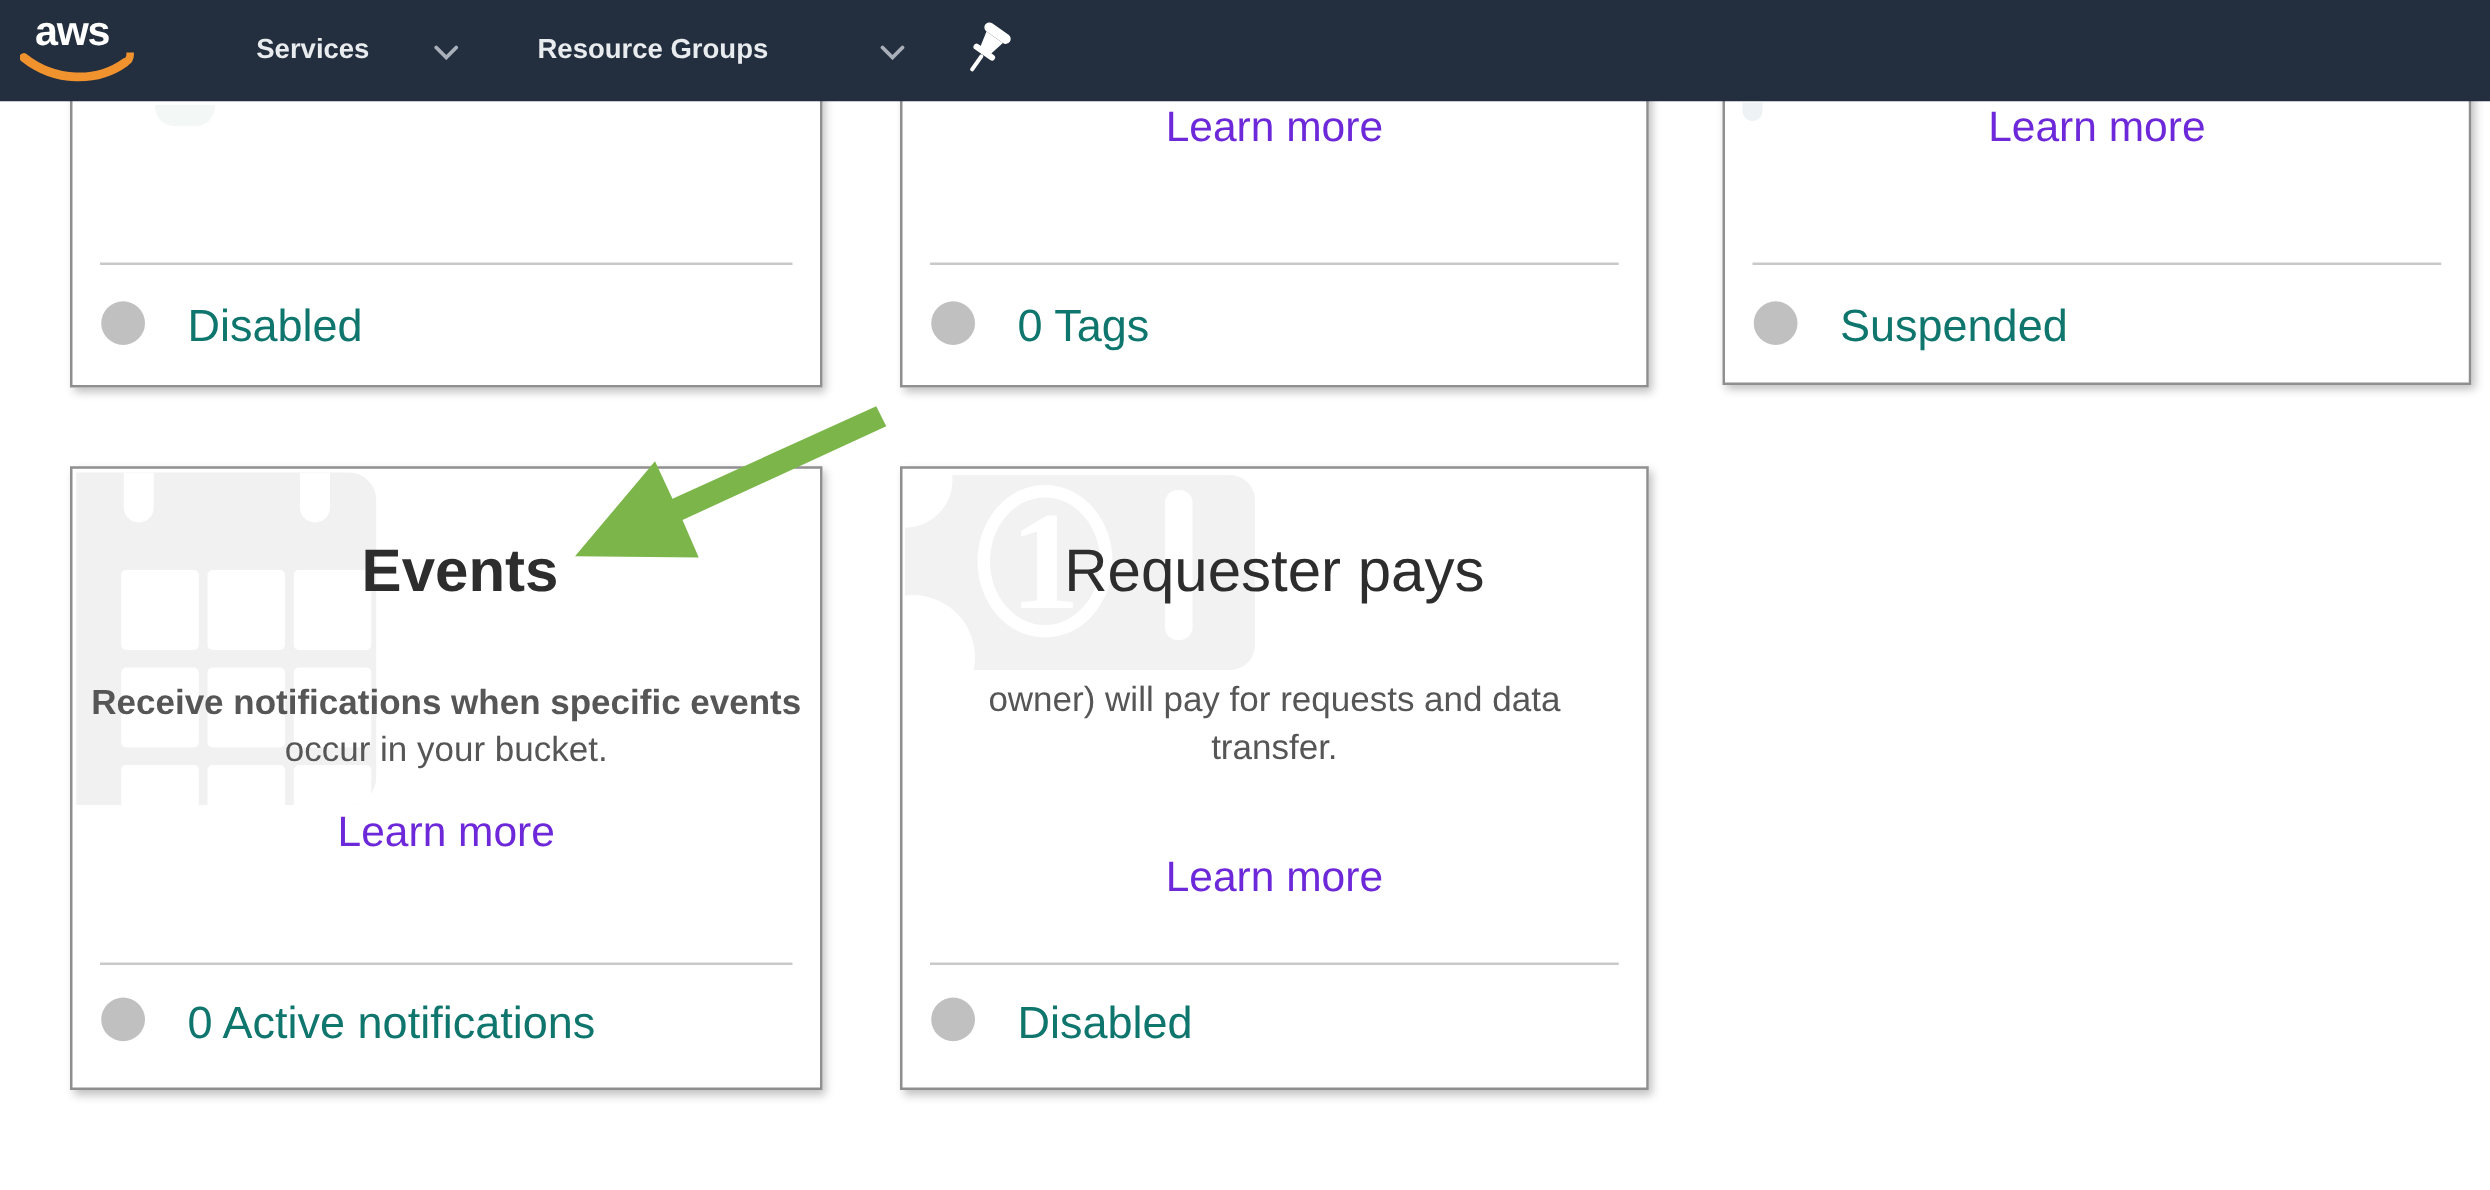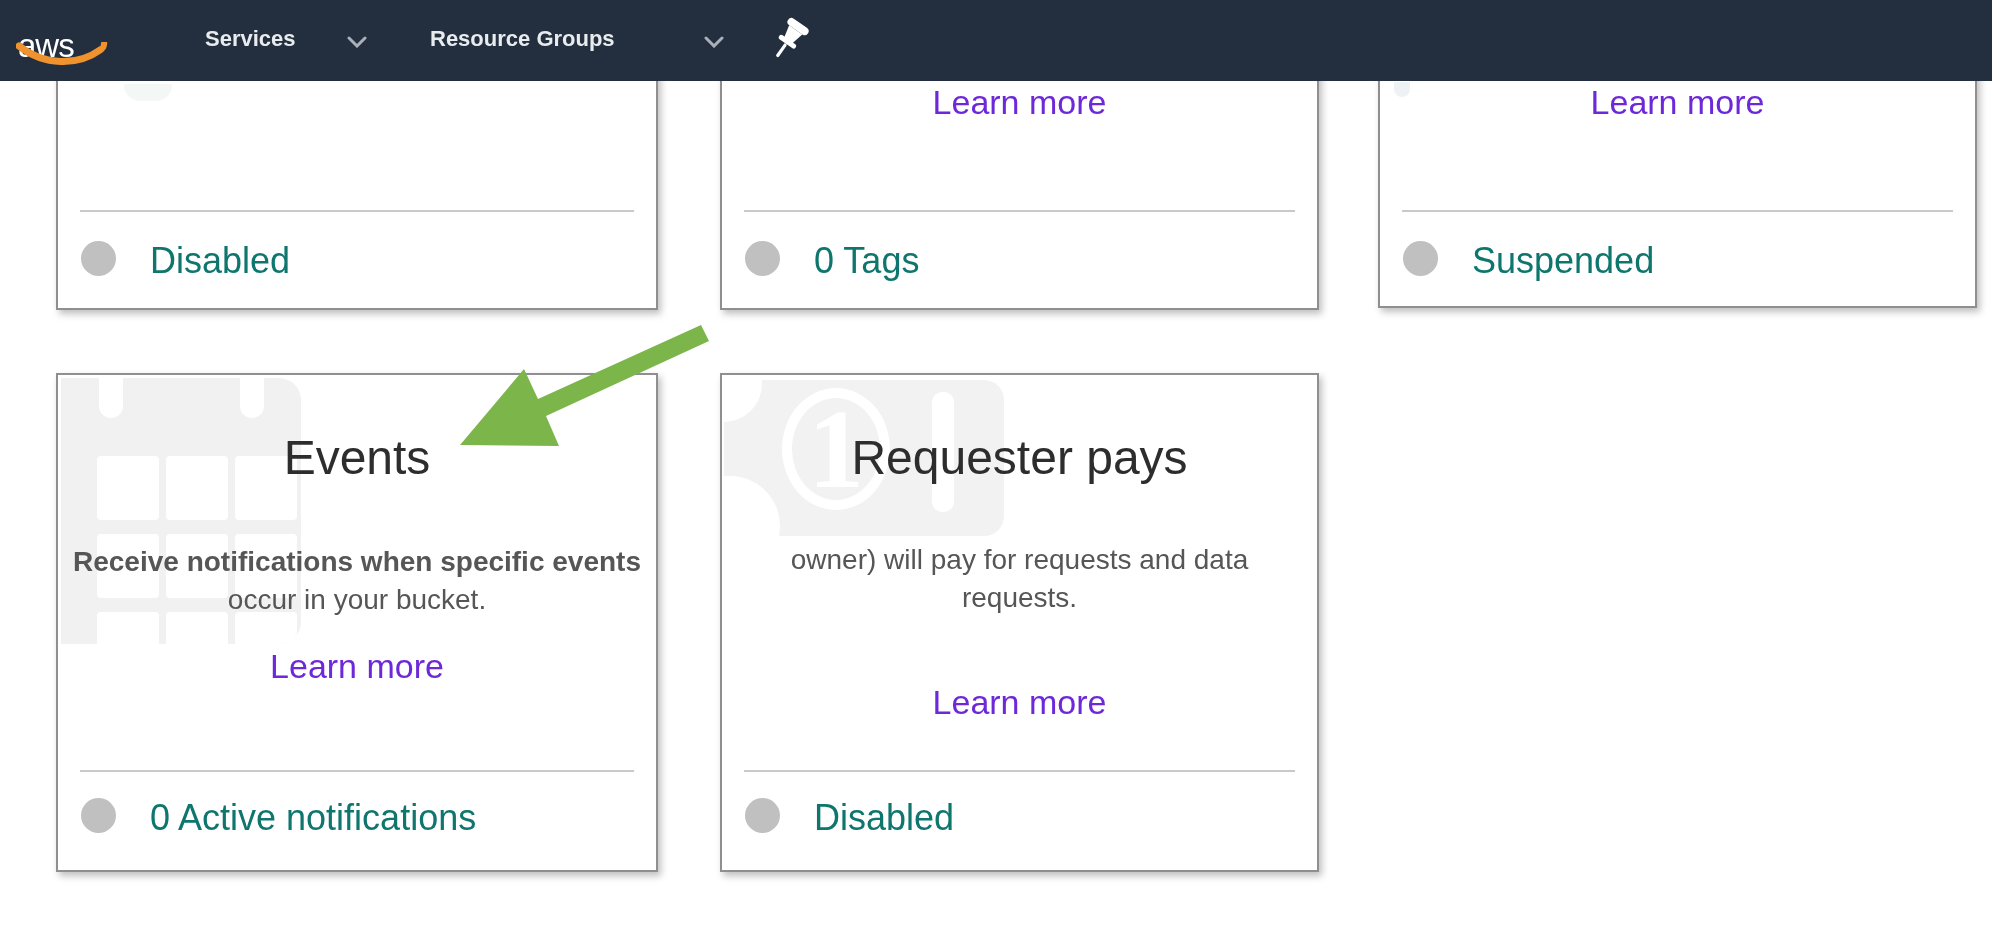--- a/index.html
+++ b/index.html
@@ -2,21 +2,21 @@
 <html><head>
 <meta charset="utf-8">
 <style>
   html,body{margin:0;padding:0;background:#ffffff;}
   .screen{
     position:relative;width:1992px;height:952px;overflow:hidden;background:#ffffff;
     font-family:"Liberation Sans", sans-serif;
   }
   
   .nav{position:absolute;left:0;top:0;width:1992px;height:81px;background:#232f3e;z-index:10;}
-  .nav-logo-text{position:absolute;left:18px;top:6px;font-size:33px;font-weight:normal;color:#ffffff;letter-spacing:-1px;margin-top:21px;}
+  .nav-logo-text{position:absolute;left:28px;top:6px;font-size:33px;font-weight:bold;color:#ffffff;letter-spacing:-1px;}
   .nav-swoosh{position:absolute;left:16px;top:42px;}
   .nav-item{position:absolute;top:26px;font-size:22px;font-weight:bold;color:#e9ecef;cursor:pointer;}
   .nav-chevron{position:absolute;top:36px;}
   .nav-pin{position:absolute;left:770px;top:16px;}
   
   .card{
     position:absolute;box-sizing:border-box;background:#ffffff;
     border:2px solid #8f8f8f;box-shadow:3px 4px 7px rgba(0,0,0,0.25);
   }
   .card-title{position:absolute;left:0;top:55px;width:100%;text-align:center;font-size:48px;color:#2d2d2d;z-index:2;}
@@ -120,21 +120,21 @@
       <span class="cal-cell" style="left:36px;top:78px;"></span>
       <span class="cal-cell" style="left:105px;top:78px;"></span>
       <span class="cal-cell" style="left:174px;top:78px;"></span>
       <span class="cal-cell" style="left:36px;top:156px;"></span>
       <span class="cal-cell" style="left:105px;top:156px;"></span>
       <span class="cal-cell" style="left:174px;top:156px;"></span>
       <span class="cal-cell" style="left:36px;top:234px;"></span>
       <span class="cal-cell" style="left:105px;top:234px;"></span>
       <span class="cal-cell" style="left:174px;top:234px;"></span>
     </div>
-    <h2 class="card-title" style="margin:0;font-weight:normal;">Events</h2>
+    <h2 class="card-title" style="margin:0;font-weight:bold;padding-left:11px;">Events</h2>
     <div class="card-desc" style="top:168px;">
       <span style="display:block;font-weight:bold;">Receive notifications when specific events</span>
       <span style="display:block;">occur in your bucket.</span>
     </div>
     <a class="learn-more" style="top:272px;">Learn more</a>
     <div class="divider"></div>
     <div class="status-r2">
       <span class="status-circle" style="top:423px;"></span>
       <span class="status-text" style="top:422px;">0 Active notifications</span>
     </div>
@@ -145,21 +145,21 @@
       <span class="bill-notch" style="left:-38px;top:-34px;width:76px;height:76px;"></span>
       <span class="bill-notch" style="left:-44px;bottom:-40px;width:100px;height:100px;"></span>
       <div class="bill-oval">
         <span class="bill-one">1</span>
       </div>
       <span class="bill-bracket"></span>
     </div>
     <h2 class="card-title" style="margin:0;font-weight:normal;">Requester pays</h2>
     <div class="card-desc" style="top:166px;">
       <span style="display:block;">owner) will pay for requests and data</span>
-      <span style="display:block;">requests.</span>
+      <span style="display:block;">transfer.</span>
     </div>
     <a class="learn-more" style="top:308px;">Learn more</a>
     <div class="divider"></div>
     <div class="status-r2">
       <span class="status-circle" style="top:423px;"></span>
       <span class="status-text" style="top:422px;">Disabled</span>
     </div>
   </section>
 
 </div>

